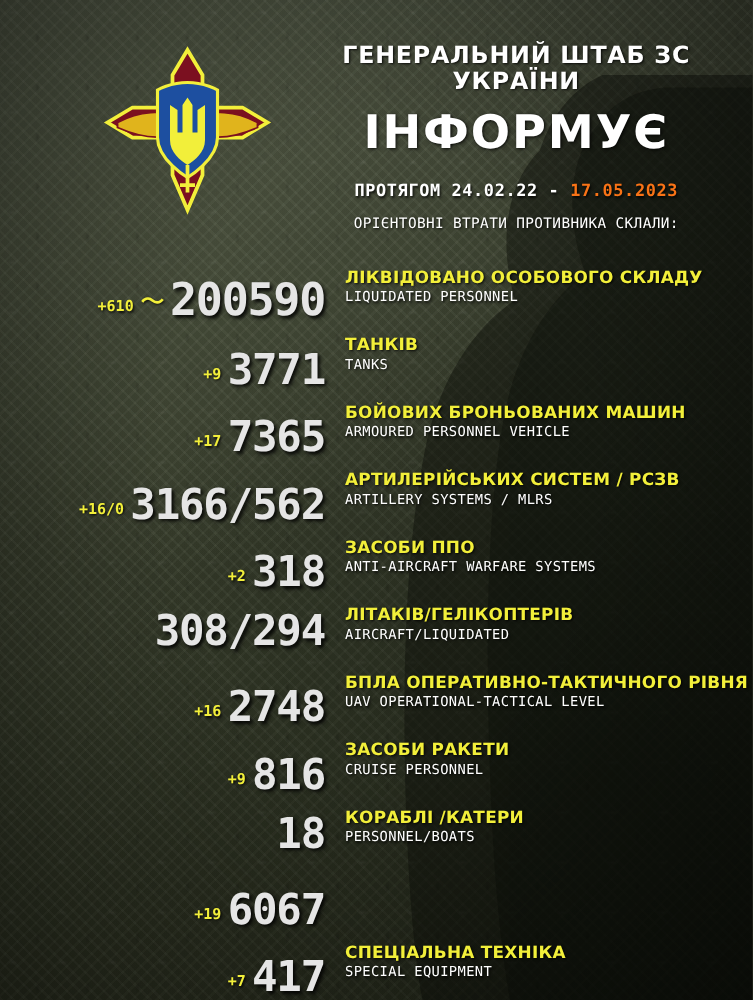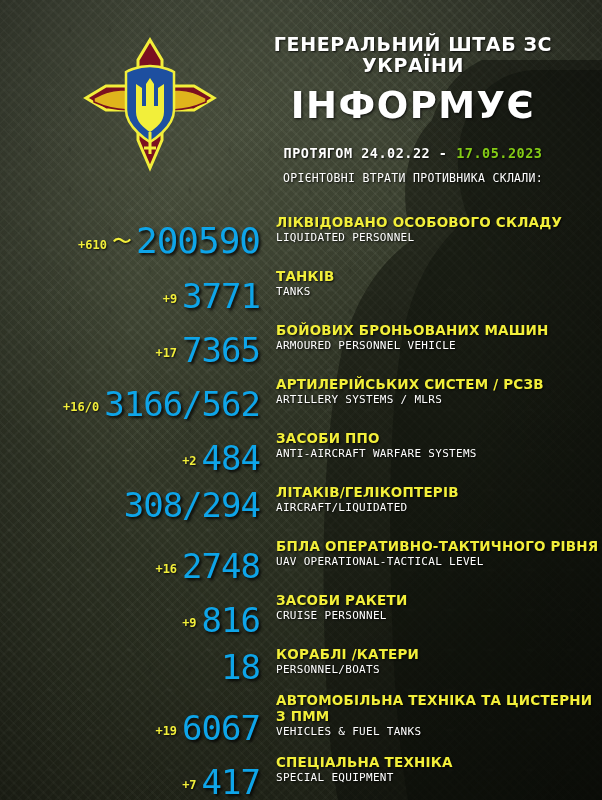--- a/index.html
+++ b/index.html
@@ -103,21 +103,21 @@
   }
   .period {
     margin-top: 18px;
     font-family: "DejaVu Sans Mono", monospace;
     font-size: 13.5px;
     font-weight: bold;
     color: #ffffff;
     letter-spacing: 0.5px;
     text-shadow: 1px 1px 2px rgba(0,0,0,0.8);
   }
-  .period .date-hi { color: #84cc16; }
+  .period .date-hi { color: #f97316; }
   .subtitle {
     margin-top: 10px;
     font-family: "DejaVu Sans Mono", monospace;
     font-size: 11.5px;
     color: #ffffff;
     letter-spacing: 0.3px;
     text-shadow: 1px 1px 2px rgba(0,0,0,0.8);
   }
 
   
@@ -145,23 +145,23 @@
     font-family: "DejaVu Sans Mono", monospace;
     font-size: 12px;
     font-weight: bold;
     margin-bottom: 7px;
     margin-right: 5px;
     white-space: nowrap;
     text-shadow: 1px 1px 2px rgba(0,0,0,0.85);
     margin-top: 37px;
   }
   .value {
-    color: #0ea5e9;
-    font-family: "DejaVu Sans Mono", monospace;
-    font-weight: normal;
+    color: #e5e5e5;
+    font-family: "DejaVu Sans Mono", monospace;
+    font-weight: bold;
     font-size: 34px;
     line-height: 1;
     letter-spacing: -1px;
     white-space: nowrap;
     text-shadow: 2px 2px 3px rgba(0,0,0,0.85);
   }
   .row.big .value { font-size: 36px; }
   .squiggle {
     color: #f2ef3a;
     font-size: 20px;
@@ -283,21 +283,21 @@
       </div>
       <div class="row-right">
         <div class="label-ua">АРТИЛЕРІЙСЬКИХ СИСТЕМ / РСЗВ</div>
         <div class="label-en">ARTILLERY SYSTEMS / MLRS</div>
       </div>
     </div>
 
     <div class="row">
       <div class="row-left">
         <span class="delta">+2</span>
-        <span class="value">484</span>
+        <span class="value">318</span>
       </div>
       <div class="row-right">
         <div class="label-ua">ЗАСОБИ ППО</div>
         <div class="label-en">ANTI-AIRCRAFT WARFARE SYSTEMS</div>
       </div>
     </div>
 
     <div class="row">
       <div class="row-left">
         <span class="delta"></span>
@@ -340,24 +340,20 @@
         <div class="label-ua">КОРАБЛІ /КАТЕРИ</div>
         <div class="label-en">PERSONNEL/BOATS</div>
       </div>
     </div>
 
     <div class="row">
       <div class="row-left">
         <span class="delta">+19</span>
         <span class="value">6067</span>
       </div>
-      <div class="row-right">
-        <div class="label-ua">АВТОМОБІЛЬНА ТЕХНІКА ТА ЦИСТЕРНИ З ПММ</div>
-        <div class="label-en">VEHICLES  &amp; FUEL TANKS</div>
-      </div>
     </div>
 
     <div class="row">
       <div class="row-left">
         <span class="delta">+7</span>
         <span class="value">417</span>
       </div>
       <div class="row-right">
         <div class="label-ua">СПЕЦІАЛЬНА ТЕХНІКА</div>
         <div class="label-en">SPECIAL EQUIPMENT</div>

